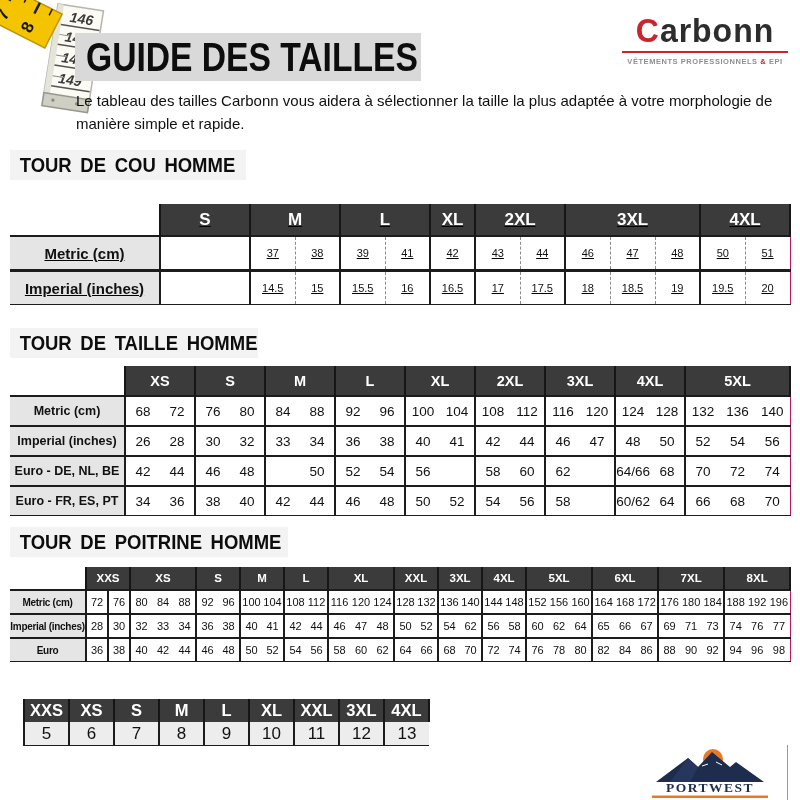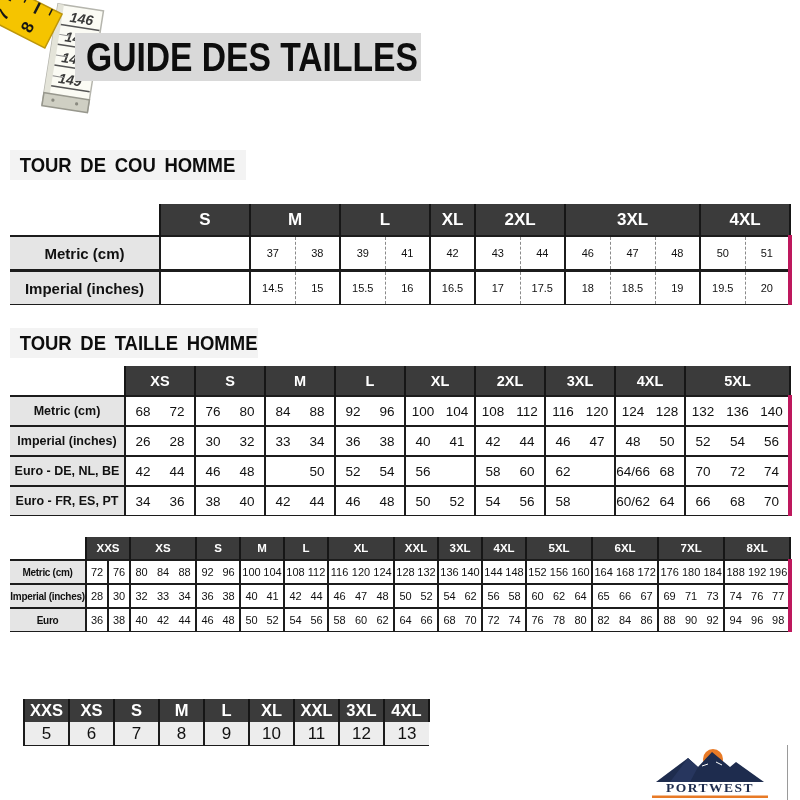--- a/index.html
+++ b/index.html
@@ -16,39 +16,39 @@
               transform:scaleX(0.97);transform-origin:50% 0;}
   .red{color:#c9252c;}
   .brand-rule{height:2px;background:#c9252c;margin:2px 2px 4px 2px;}
   .brand-tag{font-size:7.5px;font-weight:bold;color:#8f8f8f;letter-spacing:0.55px;white-space:nowrap;}
   .intro{position:absolute;left:76px;top:90px;width:714px;font-size:15px;line-height:1.5;color:#101010;margin:0;}
 
   
   .section{position:absolute;}
   .heading{background:#f3f3f3;height:30px;line-height:30px;font-weight:bold;font-size:21px;color:#0d0d0d;white-space:nowrap;}
   .htxt{display:inline-block;transform:scaleX(0.88);transform-origin:0 50%;padding-left:11px;word-spacing:4px;}
-  #sec-cou{left:10px;top:150px;}       #sec-cou .heading{width:236px;}
+  #sec-cou{left:10px;top:150px;text-decoration:underline;}       #sec-cou .heading{width:236px;}
   #sec-taille{left:10px;top:328px;}    #sec-taille .heading{width:248px;}
   #sec-poitrine{left:10px;top:527px;}  #sec-poitrine .heading{width:278px;}
   #sec-gants{left:10px;top:692px;}     #sec-gants .heading{width:86px;}
   #sec-cou .size-table{margin-top:24px;}
   #sec-taille .size-table{margin-top:8px;}
   #sec-poitrine .size-table{margin-top:10px;}
   #sec-gants .size-table{margin-top:7px;margin-left:13px;}
 
   
   .size-table{border-collapse:collapse;table-layout:fixed;}
   .size-table th,.size-table td{padding:0;text-align:center;vertical-align:middle;white-space:nowrap;overflow:hidden;color:#111;}
   .ghead{background:#3b3b3b;color:#fff !important;font-weight:bold;border-left:2px solid #161616;}
   .ghead:last-child{border-right:2px solid #161616;}
   .corner{background:#fff;border:none;}
   .rlabel{background:#e5e5e5;font-weight:bold;}
   .size-table tbody th,.size-table tbody td{border-top:2px solid #1c1c1c;}
   .size-table tbody tr:last-child th,.size-table tbody tr:last-child td{border-bottom:1px solid #1c1c1c;}
-  .size-table tbody td:last-child{border-right:4px solid #be185d;}
+  .size-table tbody td:last-child{border-right:1px solid #be185d;}
   td.gs{border-left:2px solid #1c1c1c;}
   .t-cou td.sub{border-left:1px dashed #8a8a8a;}
   .t-taille td.sub,.t-poitrine td.sub{border-left:0;}
   .t-cou tbody tr+tr th,.t-cou tbody tr+tr td{border-top:3px solid #1c1c1c;}
 
   .t-cou thead th{height:31px;font-size:17px;}
   .t-cou tbody th,.t-cou tbody td{height:32px;font-size:11px;}
   .t-cou .rlabel{font-size:15px;}
 
   .t-taille thead th{height:29px;font-size:14.5px;}
@@ -101,21 +101,27 @@
       <line x1="16" y1="4" x2="16" y2="11" stroke="#1a1a1a" stroke-width="1.5"></line>
       <line x1="44" y1="4" x2="44" y2="11" stroke="#1a1a1a" stroke-width="1.5"></line>
       <text x="-4" y="36" font-size="17" font-weight="bold" fill="#141414" transform="rotate(-90 2 30)">7</text>
       <text x="24" y="36" font-size="17" font-weight="bold" fill="#141414" transform="rotate(-90 30 30)">8</text>
     </g>
   </svg>
 
   <div class="title-bar"></div>
   <div class="title-text">GUIDE DES TAILLES</div>
 
-
+  <div class="brand">
+    <div class="brand-name"><span class="red">C</span><span>arbonn</span></div>
+    <div class="brand-rule"></div>
+    <div class="brand-tag"><span>VÊTEMENTS PROFESSIONNELS</span> <span class="red">&amp;</span> <span>EPI</span></div>
+  </div>
+
+  <p class="intro">Le tableau des tailles Carbonn vous aidera à sélectionner la taille la plus adaptée à votre morphologie de manière simple et rapide.</p>
 
   <div id="tables-root">
       <div class="section" id="sec-cou">
         <div class="heading"><span class="htxt">TOUR DE COU HOMME</span></div>
         <table class="size-table t-cou" style="width: 780px;">
           <colgroup>
             <col style="width: 150px;">
             <col style="width: 90px;">
             <col style="width: 45px;">
             <col style="width: 45px;">
@@ -303,20 +309,21 @@
               <td class="gs">60/62</td>
               <td class="sub">64</td>
               <td class="gs">66</td>
               <td class="sub">68</td>
               <td class="sub">70</td>
             </tr>
           </tbody>
         </table>
       </div>
       <div class="section" id="sec-poitrine">
+        <div class="heading"><span class="htxt">TOUR DE POITRINE HOMME</span></div>
         <table class="size-table t-poitrine" style="width: 780px;">
           <colgroup>
             <col style="width: 76px;">
             <col style="width: 22px;">
             <col style="width: 22px;">
             <col style="width: 22px;">
             <col style="width: 22px;">
             <col style="width: 22px;">
             <col style="width: 22px;">
             <col style="width: 22px;">

